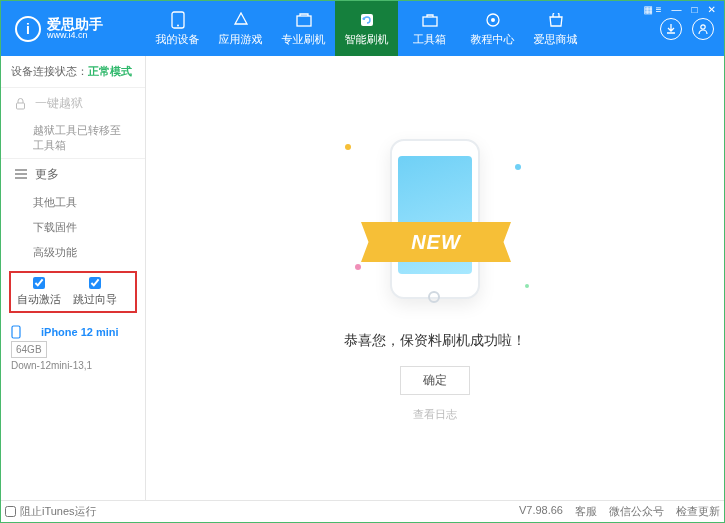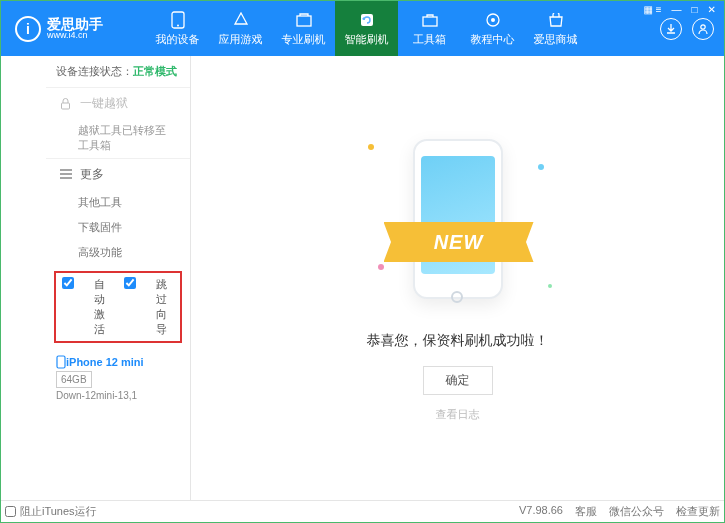--- a/index.html
+++ b/index.html
@@ -10,36 +10,36 @@
 .logo-text { font-size: 14px; font-weight: bold; line-height: 1; }
 .logo-url { font-size: 9px; line-height: 1; }
 .nav { display: flex; flex: 1; height: 100%; }
 .nav-item { width: 63px; display: flex; flex-direction: column; align-items: center; justify-content: center; font-size: 11px; cursor: pointer; }
 .nav-item.active { background: #15803d; }
 .nav-item .ico { width: 20px; height: 18px; margin-bottom: 3px; display: flex; align-items: center; justify-content: center; }
 .header-right { display: flex; align-items: center; gap: 10px; padding: 0 10px; }
 .header-right .circ { width: 22px; height: 22px; border: 1.5px solid #fff; border-radius: 50%; display: flex; align-items: center; justify-content: center; cursor: pointer; }
 .win-controls { position: absolute; top: 0; right: 0; display: flex; gap: 2px; padding: 2px 4px; color: #fff; font-size: 10px; }
 .win-controls span { padding: 1px 4px; cursor: pointer; }
-.main { display: flex; height: calc(100% - 55px - 22px); margin-left: 45px; }
+.main { display: flex; height: calc(100% - 55px - 22px); }
 .sidebar { width: 145px; border-right: 1px solid #e5e5e5; display: flex; flex-direction: column; font-size: 12px; color: #555; overflow: hidden; }
 .status-line { padding: 8px 10px; font-size: 11px; color: #666; }
 .status-line .on { color: #2fb86b; font-weight: bold; }
 .sb-group { border-top: 1px solid #f0f0f0; }
 .sb-head { display: flex; align-items: center; padding: 7px 14px; color: #666; cursor: pointer; }
 .sb-head.act { color: #1e8cfb; border-left: 2px solid #1e8cfb; padding-left: 12px; }
 .sb-head .gico { width: 14px; margin-right: 6px; display: flex; align-items: center; }
 .sb-sub { padding: 5px 0 5px 32px; font-size: 11px; color: #777; cursor: pointer; }
 .sb-sub.sel { background: #e9f3ff; color: #1e8cfb; }
 .sb-sub.note { color: #999; line-height: 1.4; padding-top: 4px; padding-bottom: 4px; }
 .chk-row { border: 2px solid #d33; margin: 6px 8px; padding: 4px 6px; display: flex; gap: 12px; font-size: 11px; }
-.chk-row label { display: flex; align-items: flex-start; gap: 20px; cursor: pointer; }
+.chk-row label { display: flex; align-items: center; gap: 3px; cursor: pointer; flex-direction: column; }
 .chk-row input { accent-color: #1e8cfb; width: 12px; height: 12px; }
 .device { padding: 6px 10px; font-size: 11px; }
-.device .dname { color: #1e8cfb; font-weight: bold; display: flex; align-items: center; gap: 0; }
+.device .dname { color: #1e8cfb; font-weight: bold; display: flex; align-items: center; gap: 20px; }
 .device .cap { display: inline-block; border: 1px solid #ccc; padding: 2px 4px; font-size: 10px; color: #888; margin: 2px 0; }
 .device .dl { color: #888; font-size: 10px; }
 .content { flex: 1; display: flex; flex-direction: column; align-items: center; justify-content: center; position: relative; background: #fff; }
 .phone-illus { width: 120px; height: 180px; position: relative; margin-bottom: 18px; }
 .phone-body { width: 90px; height: 160px; background: #fff; border: 2px solid #e8ecf0; border-radius: 14px; position: absolute; left: 15px; top: 5px; box-shadow: 0 6px 18px rgba(0,0,0,.08); }
 .phone-screen { position: absolute; left: 23px; top: 22px; width: 74px; height: 118px; background: linear-gradient(160deg,#6fd0f6,#a7e8ff); border-radius: 4px; }
 .phone-home { position: absolute; left: 53px; bottom: 11px; width: 12px; height: 12px; border: 2px solid #d0d8e0; border-radius: 50%; }
 .ribbon { position: absolute; left: -14px; top: 88px; width: 150px; height: 40px; background: #f6bf37; display: flex; align-items: center; justify-content: center; font-weight: 900; font-size: 20px; color: #fff; font-style: italic; letter-spacing: 1px; clip-path: polygon(0 0,100% 0,95% 50%,100% 100%,0 100%,5% 50%); }
 .ribbon::before,.ribbon::after { content: ""; position: absolute; width: 0; height: 0; }
 .backcirc { position: absolute; width: 200px; height: 200px; border-radius: 50%; background: #e9f3ff; left: -40px; top: -8px; z-index: -1; }

